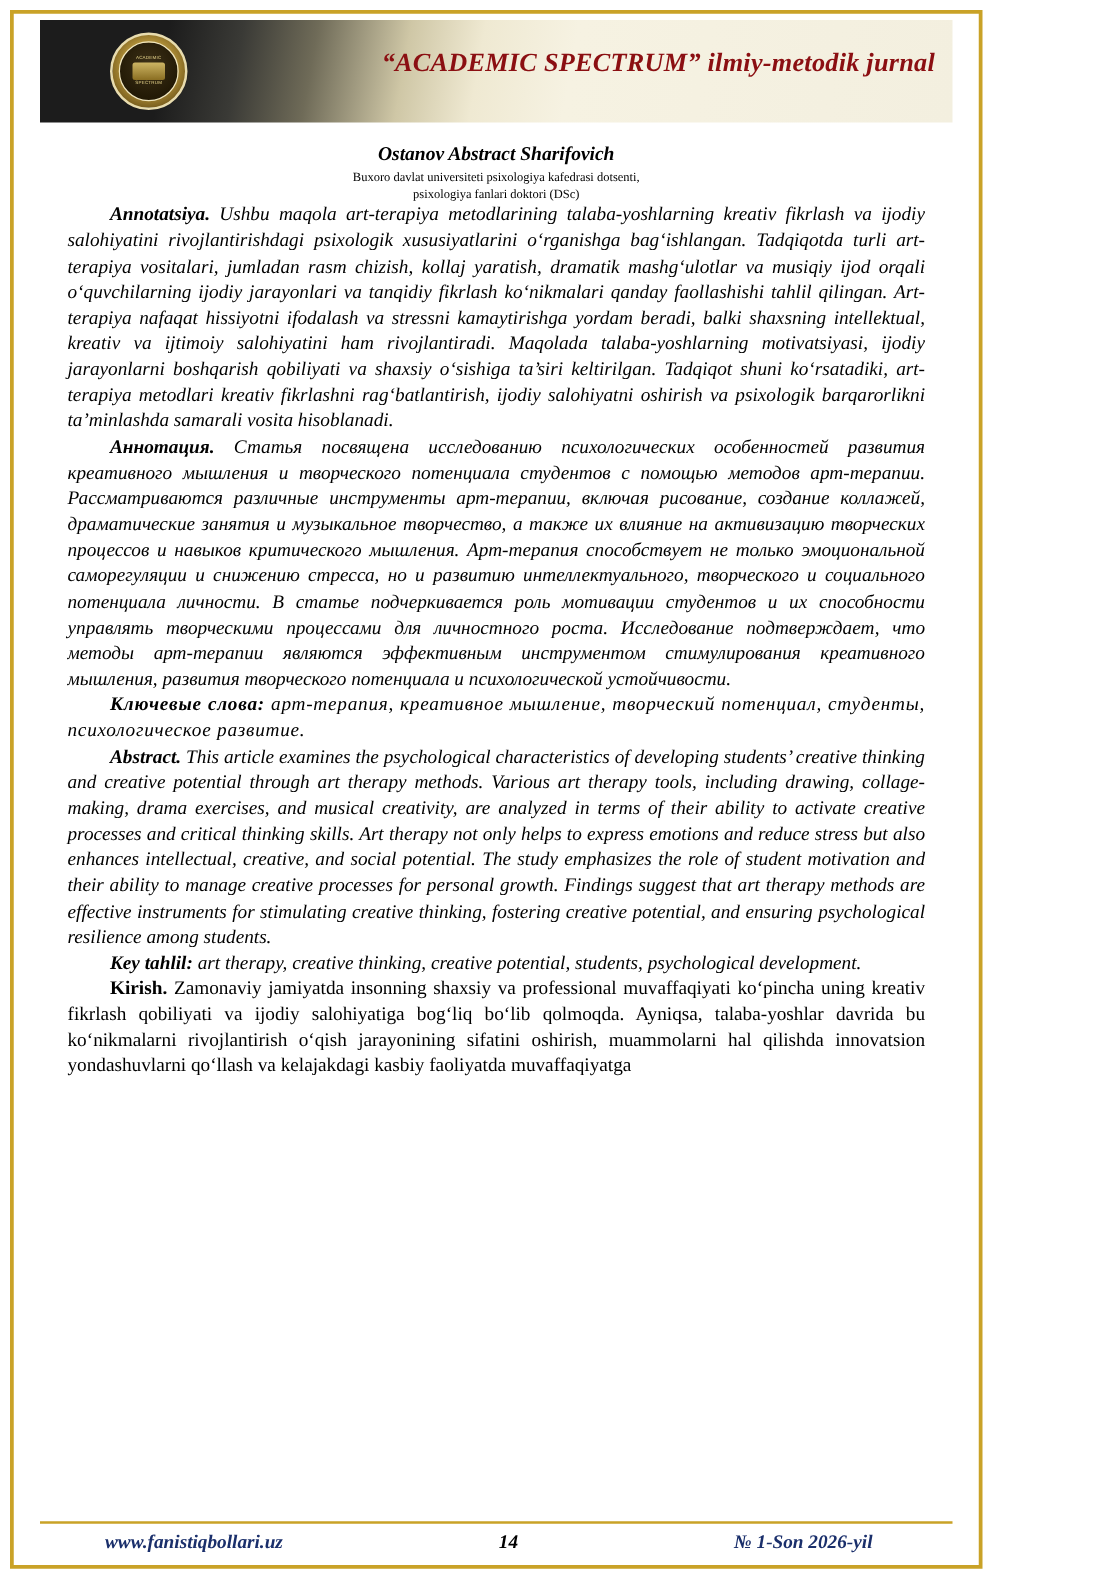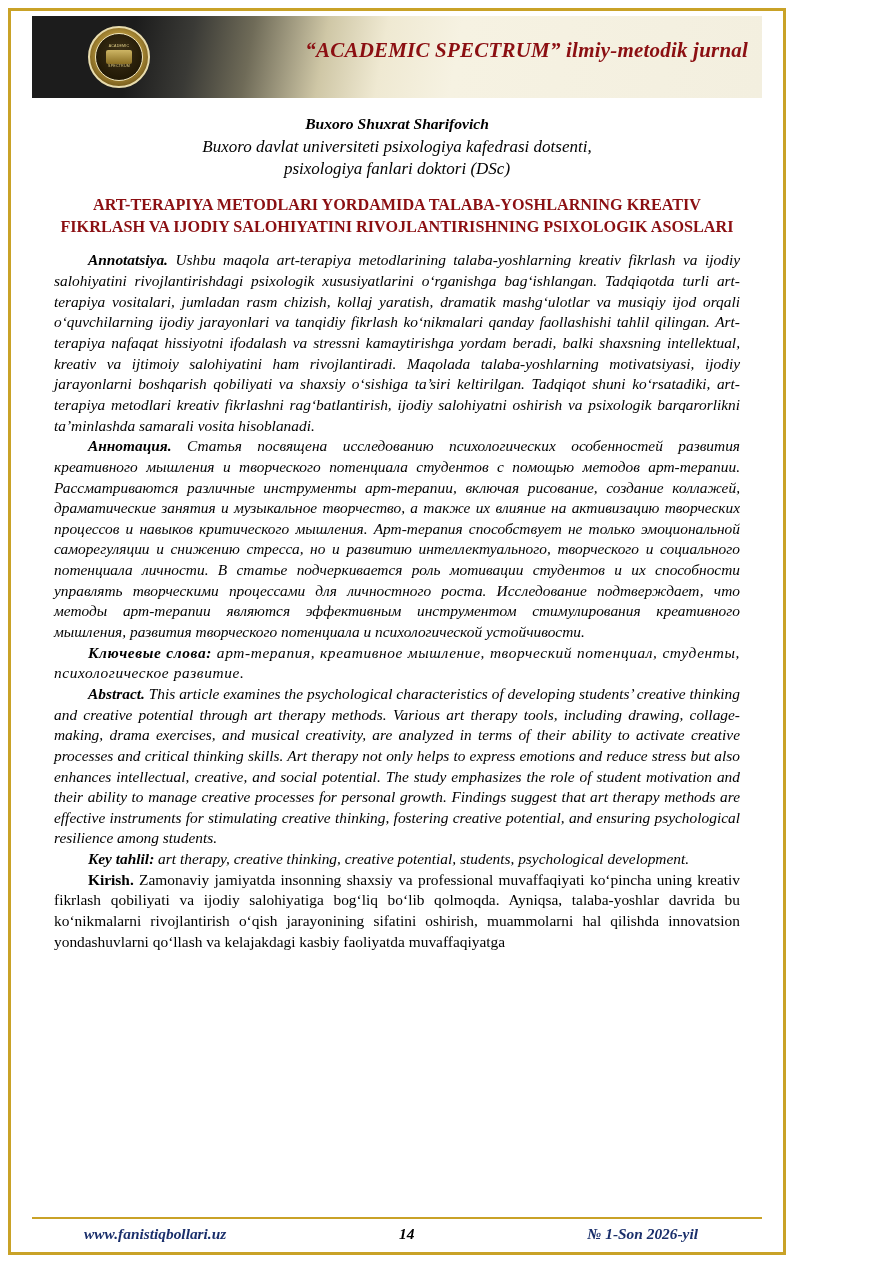--- a/index.html
+++ b/index.html
@@ -109,22 +109,21 @@
   }
   .author {
     text-align: center;
     font-weight: bold;
     font-style: italic;
     font-size: 15.6px;
     margin-bottom: 1px;
   }
   .affil {
     text-align: center;
-    font-style: italic;
-    font-size: 17px;
+    font-size: 10px;
     line-height: 1.32;
   }
   .title {
     text-align: center;
     font-weight: bold;
     color: #8b0f12;
     font-size: 16.2px;
     line-height: 1.35;
     margin: 14px 0 12px 0;
     text-transform: uppercase;
@@ -175,25 +174,24 @@
           <div class="seal-top">ACADEMIC</div>
           <div class="seal-mid"></div>
           <div class="seal-bot">SPECTRUM</div>
         </div>
       </div>
       <div class="header-title">“ACADEMIC SPECTRUM” ilmiy-metodik jurnal</div>
     </div>
 
     <div class="content">
 
-      <div class="author">Buxoro Shuxrat Sharifovich</div>
+      <div class="author">Ostanov Abstract Sharifovich</div>
       <div class="affil">Buxoro davlat universiteti psixologiya kafedrasi dotsenti,</div>
       <div class="affil">psixologiya fanlari doktori (DSc)</div>
 
-      <div class="title">ART-TERAPIYA METODLARI YORDAMIDA TALABA-YOSHLARNING KREATIV FIKRLASH VA IJODIY SALOHIYATINI RIVOJLANTIRISHNING PSIXOLOGIK ASOSLARI</div>
 
       <p class="para"><span class="lead">Annotatsiya.</span><span> Ushbu maqola art-terapiya metodlarining talaba-yoshlarning kreativ fikrlash va ijodiy salohiyatini rivojlantirishdagi psixologik xususiyatlarini o‘rganishga bag‘ishlangan. Tadqiqotda turli art-terapiya vositalari, jumladan rasm chizish, kollaj yaratish, dramatik mashg‘ulotlar va musiqiy ijod orqali o‘quvchilarning ijodiy jarayonlari va tanqidiy fikrlash ko‘nikmalari qanday faollashishi tahlil qilingan. Art-terapiya nafaqat hissiyotni ifodalash va stressni kamaytirishga yordam beradi, balki shaxsning intellektual, kreativ va ijtimoiy salohiyatini ham rivojlantiradi. Maqolada talaba-yoshlarning motivatsiyasi, ijodiy jarayonlarni boshqarish qobiliyati va shaxsiy o‘sishiga ta’siri keltirilgan. Tadqiqot shuni ko‘rsatadiki, art-terapiya metodlari kreativ fikrlashni rag‘batlantirish, ijodiy salohiyatni oshirish va psixologik barqarorlikni ta’minlashda samarali vosita hisoblanadi.</span></p>
 
 
       <p class="para"><span class="lead-ann">Аннотация.</span><span> Статья посвящена исследованию психологических особенностей развития креативного мышления и творческого потенциала студентов с помощью методов арт-терапии. Рассматриваются различные инструменты арт-терапии, включая рисование, создание коллажей, драматические занятия и музыкальное творчество, а также их влияние на активизацию творческих процессов и навыков критического мышления. Арт-терапия способствует не только эмоциональной саморегуляции и снижению стресса, но и развитию интеллектуального, творческого и социального потенциала личности. В статье подчеркивается роль мотивации студентов и их способности управлять творческими процессами для личностного роста. Исследование подтверждает, что методы арт-терапии являются эффективным инструментом стимулирования креативного мышления, развития творческого потенциала и психологической устойчивости.</span></p>
 
       <p class="para spaced"><span class="lead-ann">Ключевые слова:</span><span> арт-терапия, креативное мышление, творческий потенциал, студенты, психологическое развитие.</span></p>
 
       <p class="para"><span class="lead">Abstract.</span><span> This article examines the psychological characteristics of developing students’ creative thinking and creative potential through art therapy methods. Various art therapy tools, including drawing, collage-making, drama exercises, and musical creativity, are analyzed in terms of their ability to activate creative processes and critical thinking skills. Art therapy not only helps to express emotions and reduce stress but also enhances intellectual, creative, and social potential. The study emphasizes the role of student motivation and their ability to manage creative processes for personal growth. Findings suggest that art therapy methods are effective instruments for stimulating creative thinking, fostering creative potential, and ensuring psychological resilience among students.</span></p>
 

